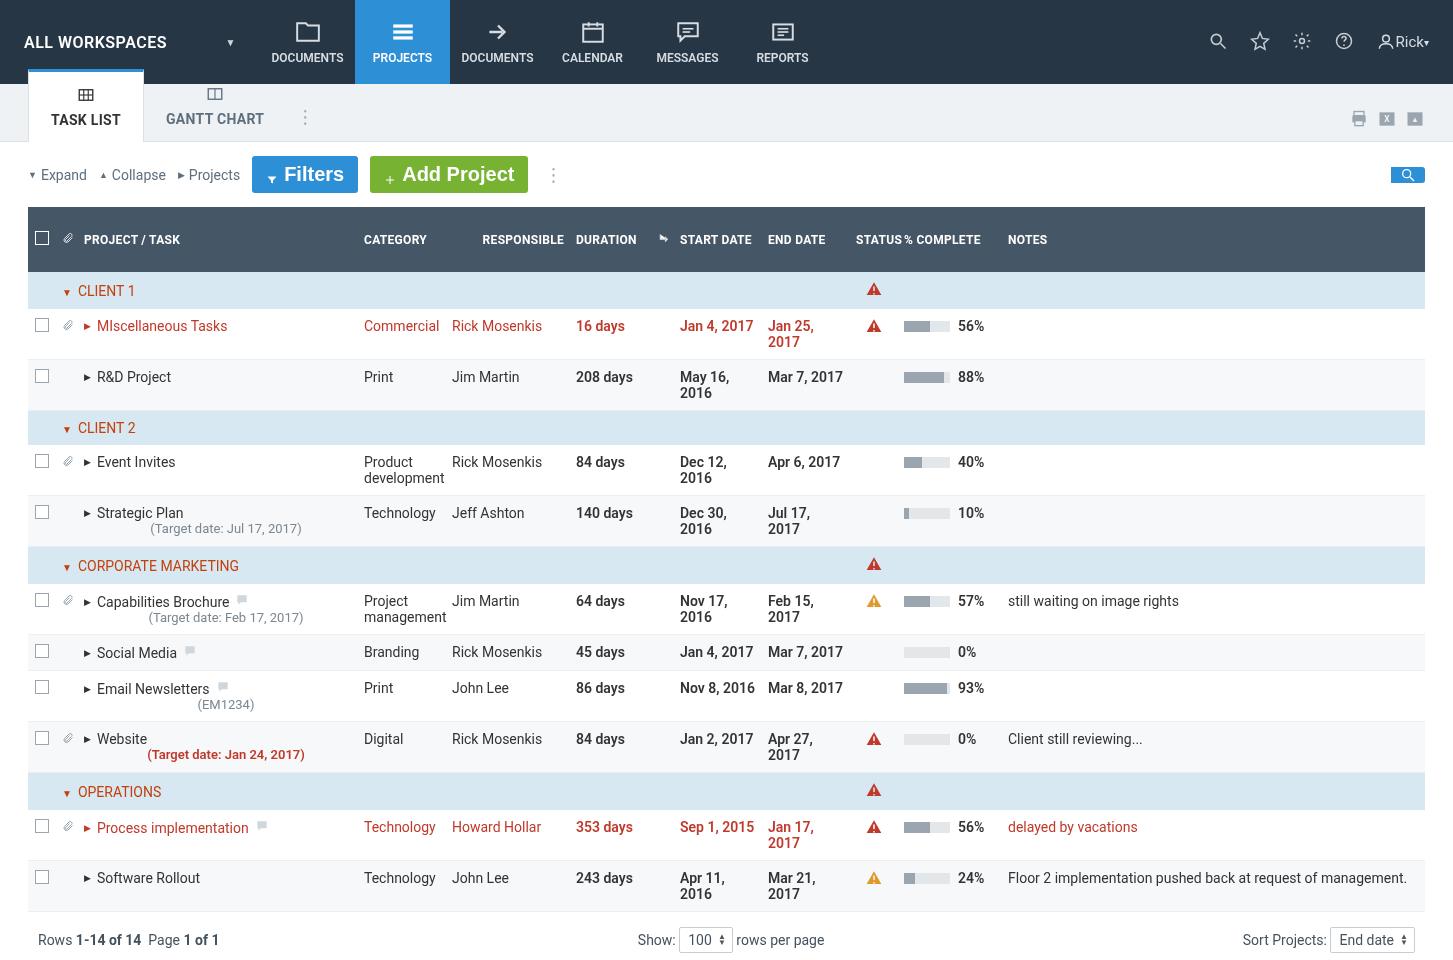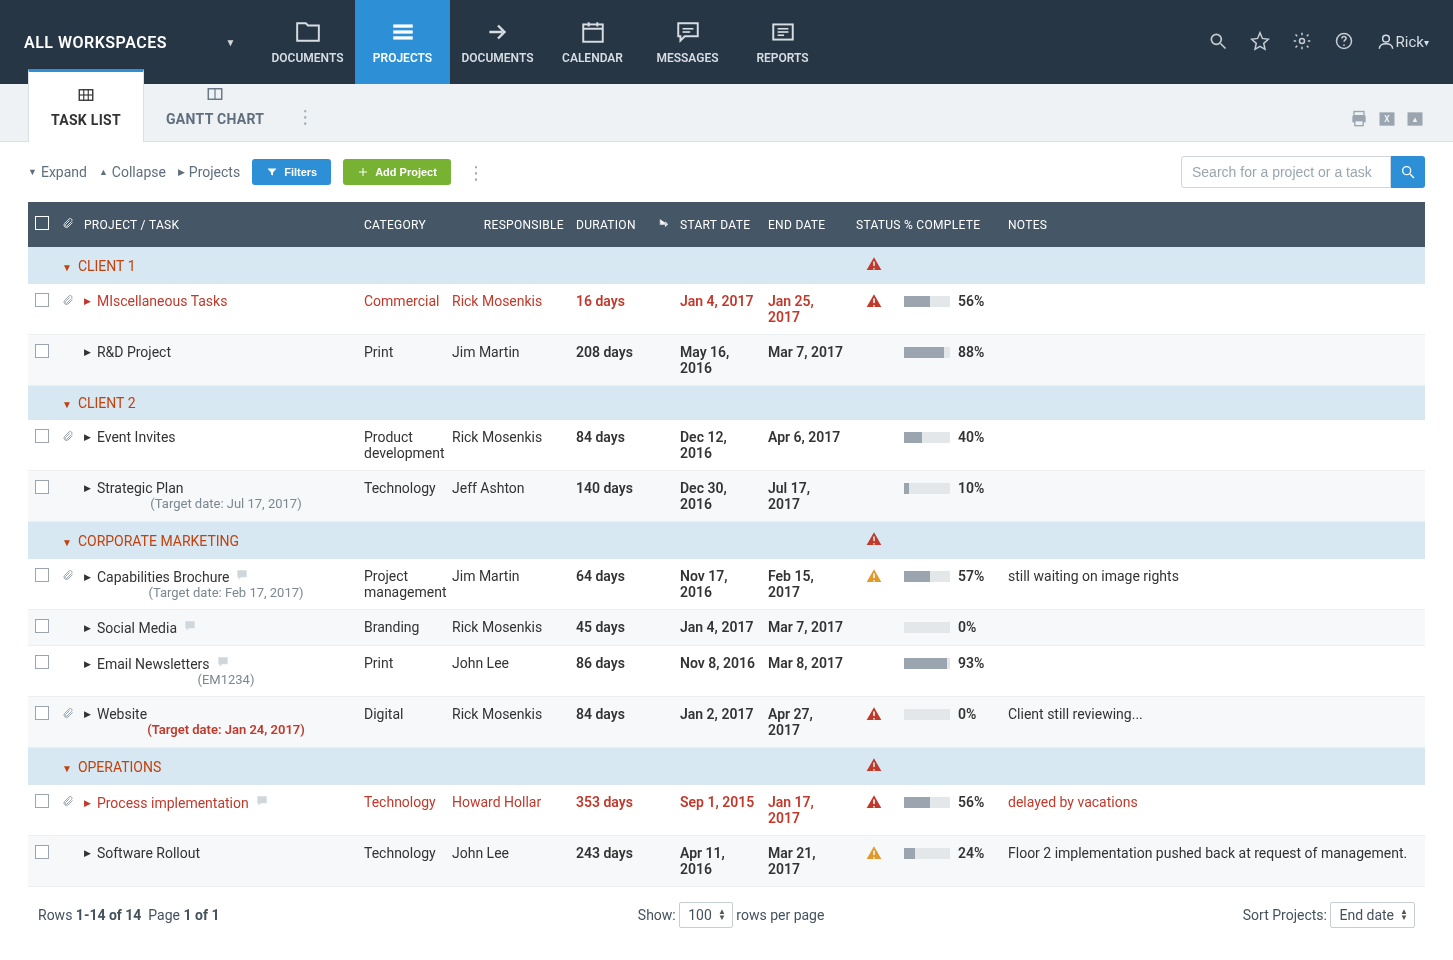--- a/index.html
+++ b/index.html
@@ -26,37 +26,37 @@
 .tab.active { background: #fff; border: 1px solid #dbe0e4; border-bottom: none; border-top: 3px solid #2d8fd5; color: #333; margin-bottom: -1px; }
 .tab svg { width: 18px; height: 18px; fill: currentColor; }
 .tab-more { padding: 14px 10px; color: #9aa5af; cursor: pointer; font-size: 18px; }
 .export-icons { margin-left: auto; display: flex; gap: 8px; padding-bottom: 12px; color: #9aa5af; }
 .export-icons svg { width: 20px; height: 20px; fill: currentColor; cursor: pointer; }
 
 
 .toolbar { display: flex; align-items: center; padding: 14px 28px; gap: 12px; }
 .toolbar-link { color: #5f6f7d; font-size: 14px; cursor: pointer; display: flex; align-items: center; gap: 4px; }
 .toolbar-link .tri { font-size: 9px; }
-.btn { padding: 7px 14px; border-radius: 3px; font-size: 11px; font-weight: 600; cursor: pointer; border: none; display: flex; align-items: flex-end; gap: 6px; color: #fff; }
+.btn { padding: 7px 14px; border-radius: 3px; font-size: 20px; font-weight: 600; cursor: pointer; border: none; display: flex; align-items: flex-end; gap: 6px; color: #fff; }
 .btn-blue { background: #2d8fd5; }
 .btn-green { background: #77b232; }
 .btn svg { width: 12px; height: 12px; fill: currentColor; }
 .toolbar-more { color: #9aa5af; font-size: 18px; cursor: pointer; padding: 0 4px; }
 .toolbar-spacer { flex: 1; }
 .search-wrap { display: flex; }
 .search-input { width: 210px; padding: 7px 10px; border: 1px solid #d0d7dc; border-radius: 3px 0 0 3px; font-size: 14px; outline: none; color: #333; }
 .search-input::placeholder { color: #9aa5af; }
 .search-btn { background: #2d8fd5; border: none; width: 34px; display: flex; align-items: center; justify-content: center; border-radius: 0 3px 3px 0; cursor: pointer; }
 .search-btn svg { width: 16px; height: 16px; fill: #fff; }
 
 
 .table-wrap { padding: 0 28px; }
 table { width: 100%; border-collapse: collapse; table-layout: fixed; }
 thead tr { background: #455666; color: #fff; }
-th { text-align: left; padding: 14px 6px; font-size: 12px; font-weight: 400; letter-spacing: 0.3px; margin-top: 21px; }
+th { text-align: left; padding: 24px 6px; font-size: 12px; font-weight: 700; letter-spacing: 0.3px; margin-top: 21px; }
 th:first-child { width: 28px; text-align:center;}
 th.col-attach { width: 22px; }
 th.col-task { width: 280px; }
 th.col-cat { width: 88px; }
 th.col-resp { width: 124px; text-align: right; }
 th.col-dur { width: 82px; }
 th.col-dep { width: 22px; text-align:center;}
 th.col-start { width: 88px; }
 th.col-end { width: 88px; }
 th.col-status { width: 48px; text-align:center;}
@@ -241,21 +241,20 @@
     </button>
   <button class="btn btn-green">
       <svg viewBox="0 0 24 24">
         <path d="M11 4h2v16h-2zM4 11h16v2H4z"></path>
       </svg>
       <span>Add Project</span>
     </button>
   <div class="toolbar-more">⋮</div>
   <div class="toolbar-spacer"></div>
   <div class="search-wrap">
-    <input class="search-input" placeholder="Search for a project or a task" style="">
     <button class="search-btn">
         <svg viewBox="0 0 24 24">
           <circle cx="10" cy="10" r="6" fill="none" stroke="#fff" stroke-width="2"></circle>
           <line x1="15" y1="15" x2="21" y2="21" stroke="#fff" stroke-width="2"></line>
         </svg>
       </button>
   </div>
 </div>
 
 <div class="table-wrap">

